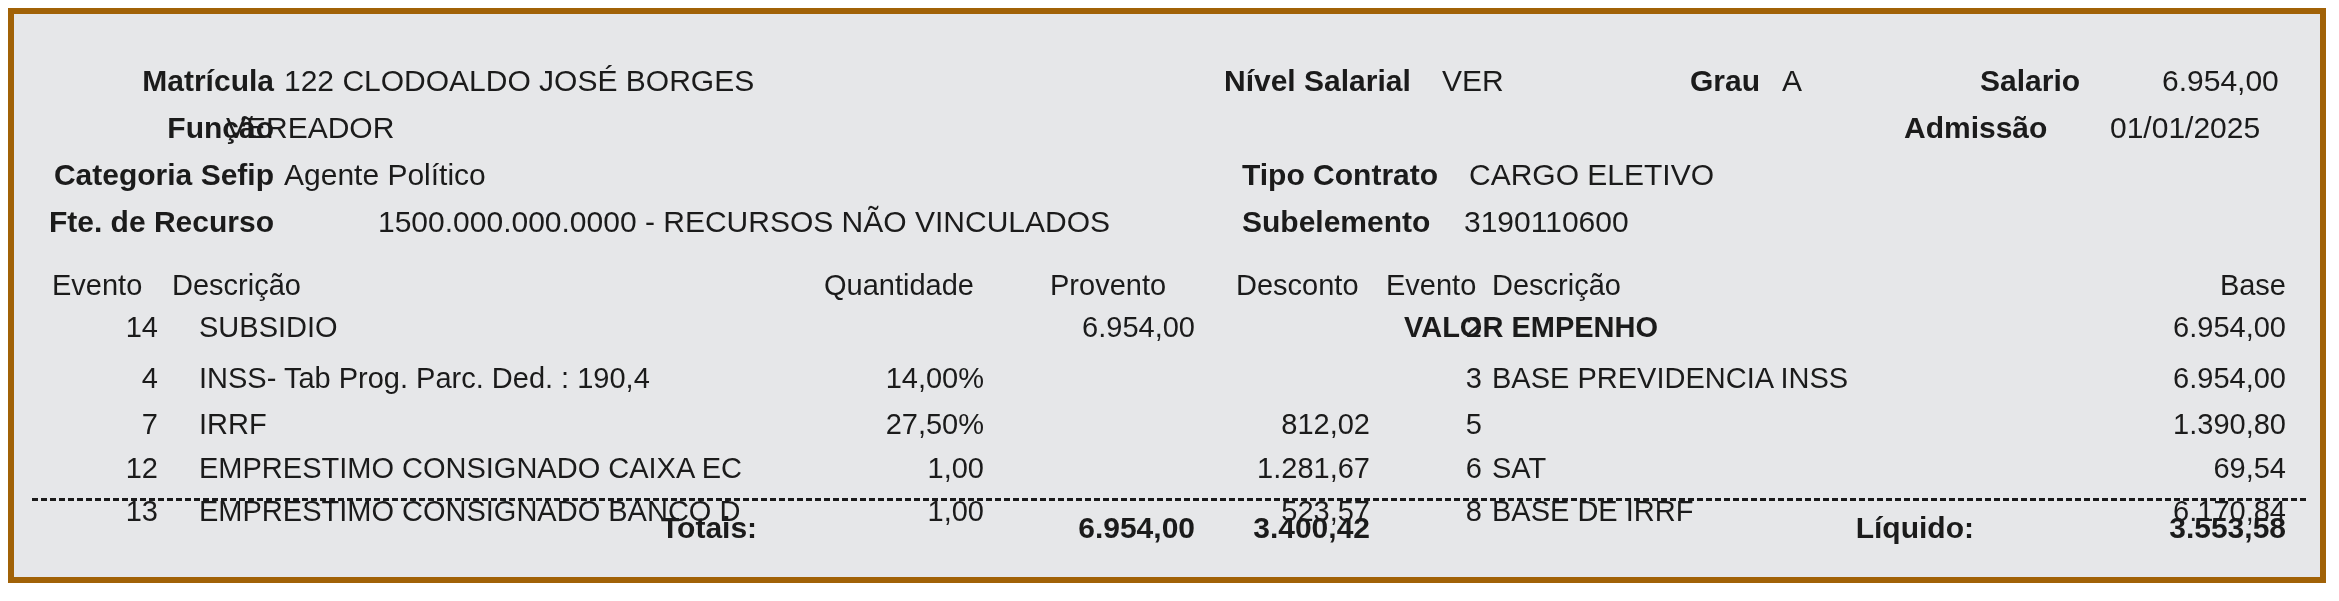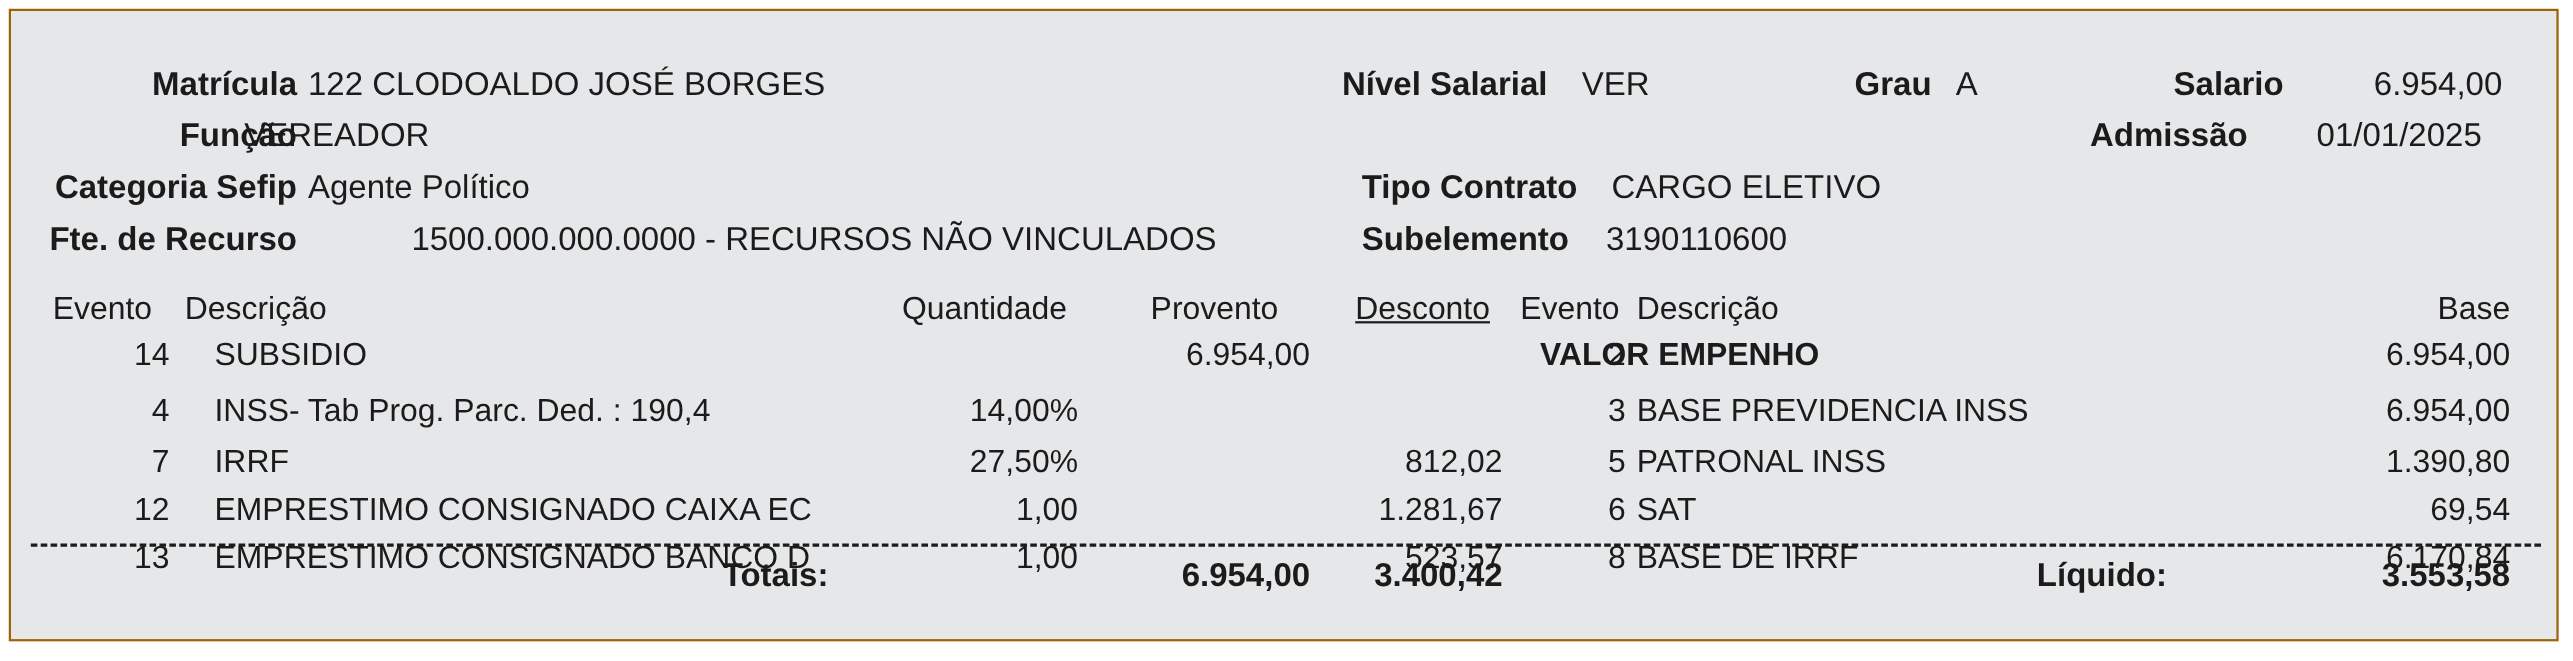--- a/index.html
+++ b/index.html
@@ -12,21 +12,21 @@
     height: 601px;
     font-family: "Liberation Sans", sans-serif;
   }
   .payslip {
     position: absolute;
     left: 8px;
     top: 8px;
     width: 2318px;
     height: 575px;
     background: #e6e7e9;
-    border: 2px solid #a16207;
+    border: 6px solid #a16207;
     box-sizing: border-box;
   }
   .inner {
     position: relative;
     width: 100%;
     height: 100%;
   }
 
   
   #row1 { top: 50px; }
@@ -135,21 +135,21 @@
     <div class="left-label" style="top:191px; width:300px; left:-40px;">Fte. de Recurso</div>
     <div class="left-value" style="top:191px; left:320px;margin-left:44px;">1500.000.000.0000 - RECURSOS NÃO VINCULADOS</div>
 
     <div class="mid-label" style="top:191px; left:1228px;">Subelemento</div>
     <div class="mid-value" style="top:191px; left:1450px;">3190110600</div>
 
     <div class="colhdr" style="left:38px;">Evento</div>
     <div class="colhdr" style="left:158px;">Descrição</div>
     <div class="colhdr" style="left:810px;">Quantidade</div>
     <div class="colhdr" style="left:1036px;">Provento</div>
-    <div class="colhdr" style="left:1222px;text-decoration:underline;">Desconto</div>
+    <div class="colhdr" style="left:1222px;">Desconto</div>
     <div class="colhdr" style="left:1372px;">Evento</div>
     <div class="colhdr" style="left:1478px;">Descrição</div>
     <div class="colhdr num-r" style="left:2050px; width:222px;">Base</div>
 
     <div class="rowtext num-r" style="top:297px; left:70px; width:74px;">14</div>
     <div class="rowtext" style="top:297px; left:185px;">SUBSIDIO</div>
     <div class="rowtext num-r" style="top:297px; left:985px; width:196px;">6.954,00</div>
     <div class="rowtext num-r" style="top:297px; left:1160px; width:196px;"></div>
 
     <div class="rowtext num-r" style="top:348px; left:70px; width:74px;">4</div>
@@ -177,21 +177,20 @@
 
     <div class="rowtext num-r" style="top:297px; left:1372px; width:96px;">2</div>
     <div class="rowtext" style="top:297px; left:1390px;font-weight:bold;">VALOR EMPENHO</div>
     <div class="rowtext num-r" style="top:297px; left:2050px; width:222px;">6.954,00</div>
 
     <div class="rowtext num-r" style="top:348px; left:1372px; width:96px;">3</div>
     <div class="rowtext" style="top:348px; left:1478px;">BASE PREVIDENCIA INSS</div>
     <div class="rowtext num-r" style="top:348px; left:2050px; width:222px;">6.954,00</div>
 
     <div class="rowtext num-r" style="top:394px; left:1372px; width:96px;">5</div>
-    <div class="rowtext" style="top:394px; left:1478px;">PATRONAL INSS</div>
     <div class="rowtext num-r" style="top:394px; left:2050px; width:222px;">1.390,80</div>
 
     <div class="rowtext num-r" style="top:438px; left:1372px; width:96px;">6</div>
     <div class="rowtext" style="top:438px; left:1478px;">SAT</div>
     <div class="rowtext num-r" style="top:438px; left:2050px; width:222px;">69,54</div>
 
     <div class="rowtext num-r" style="top:481px; left:1372px; width:96px;">8</div>
     <div class="rowtext" style="top:481px; left:1478px;">BASE DE IRRF</div>
     <div class="rowtext num-r" style="top:481px; left:2050px; width:222px;">6.170,84</div>
 

